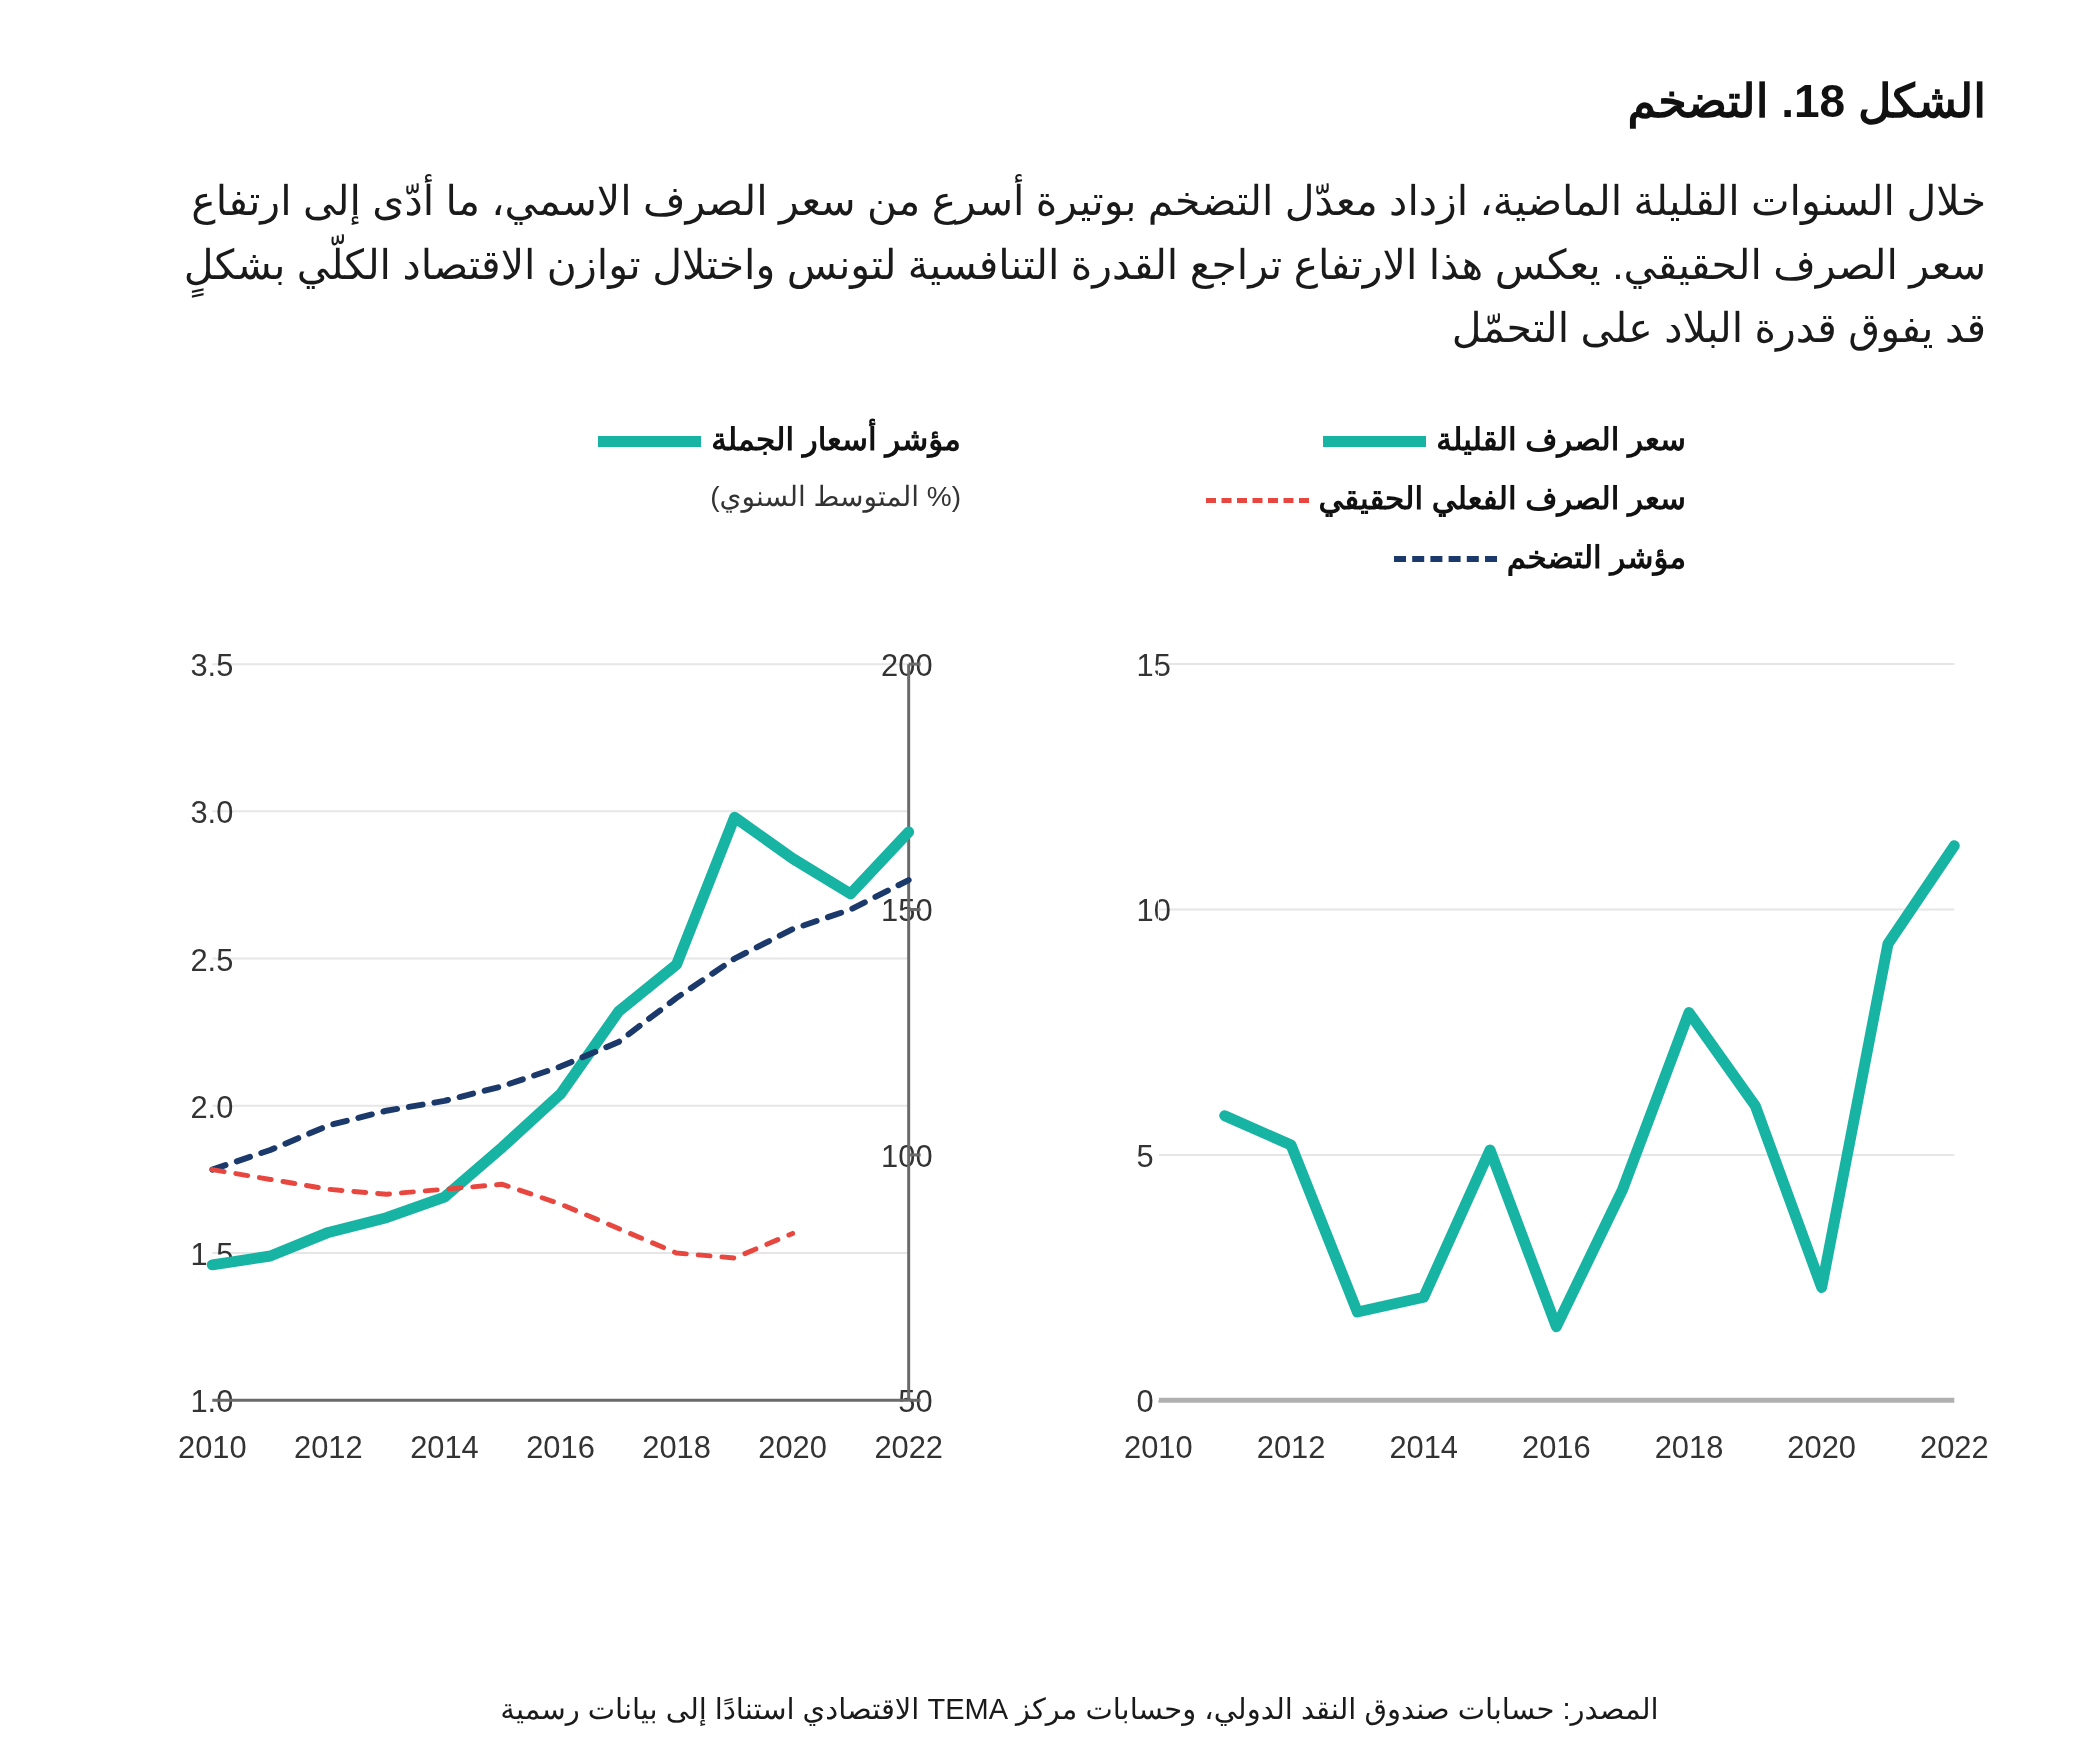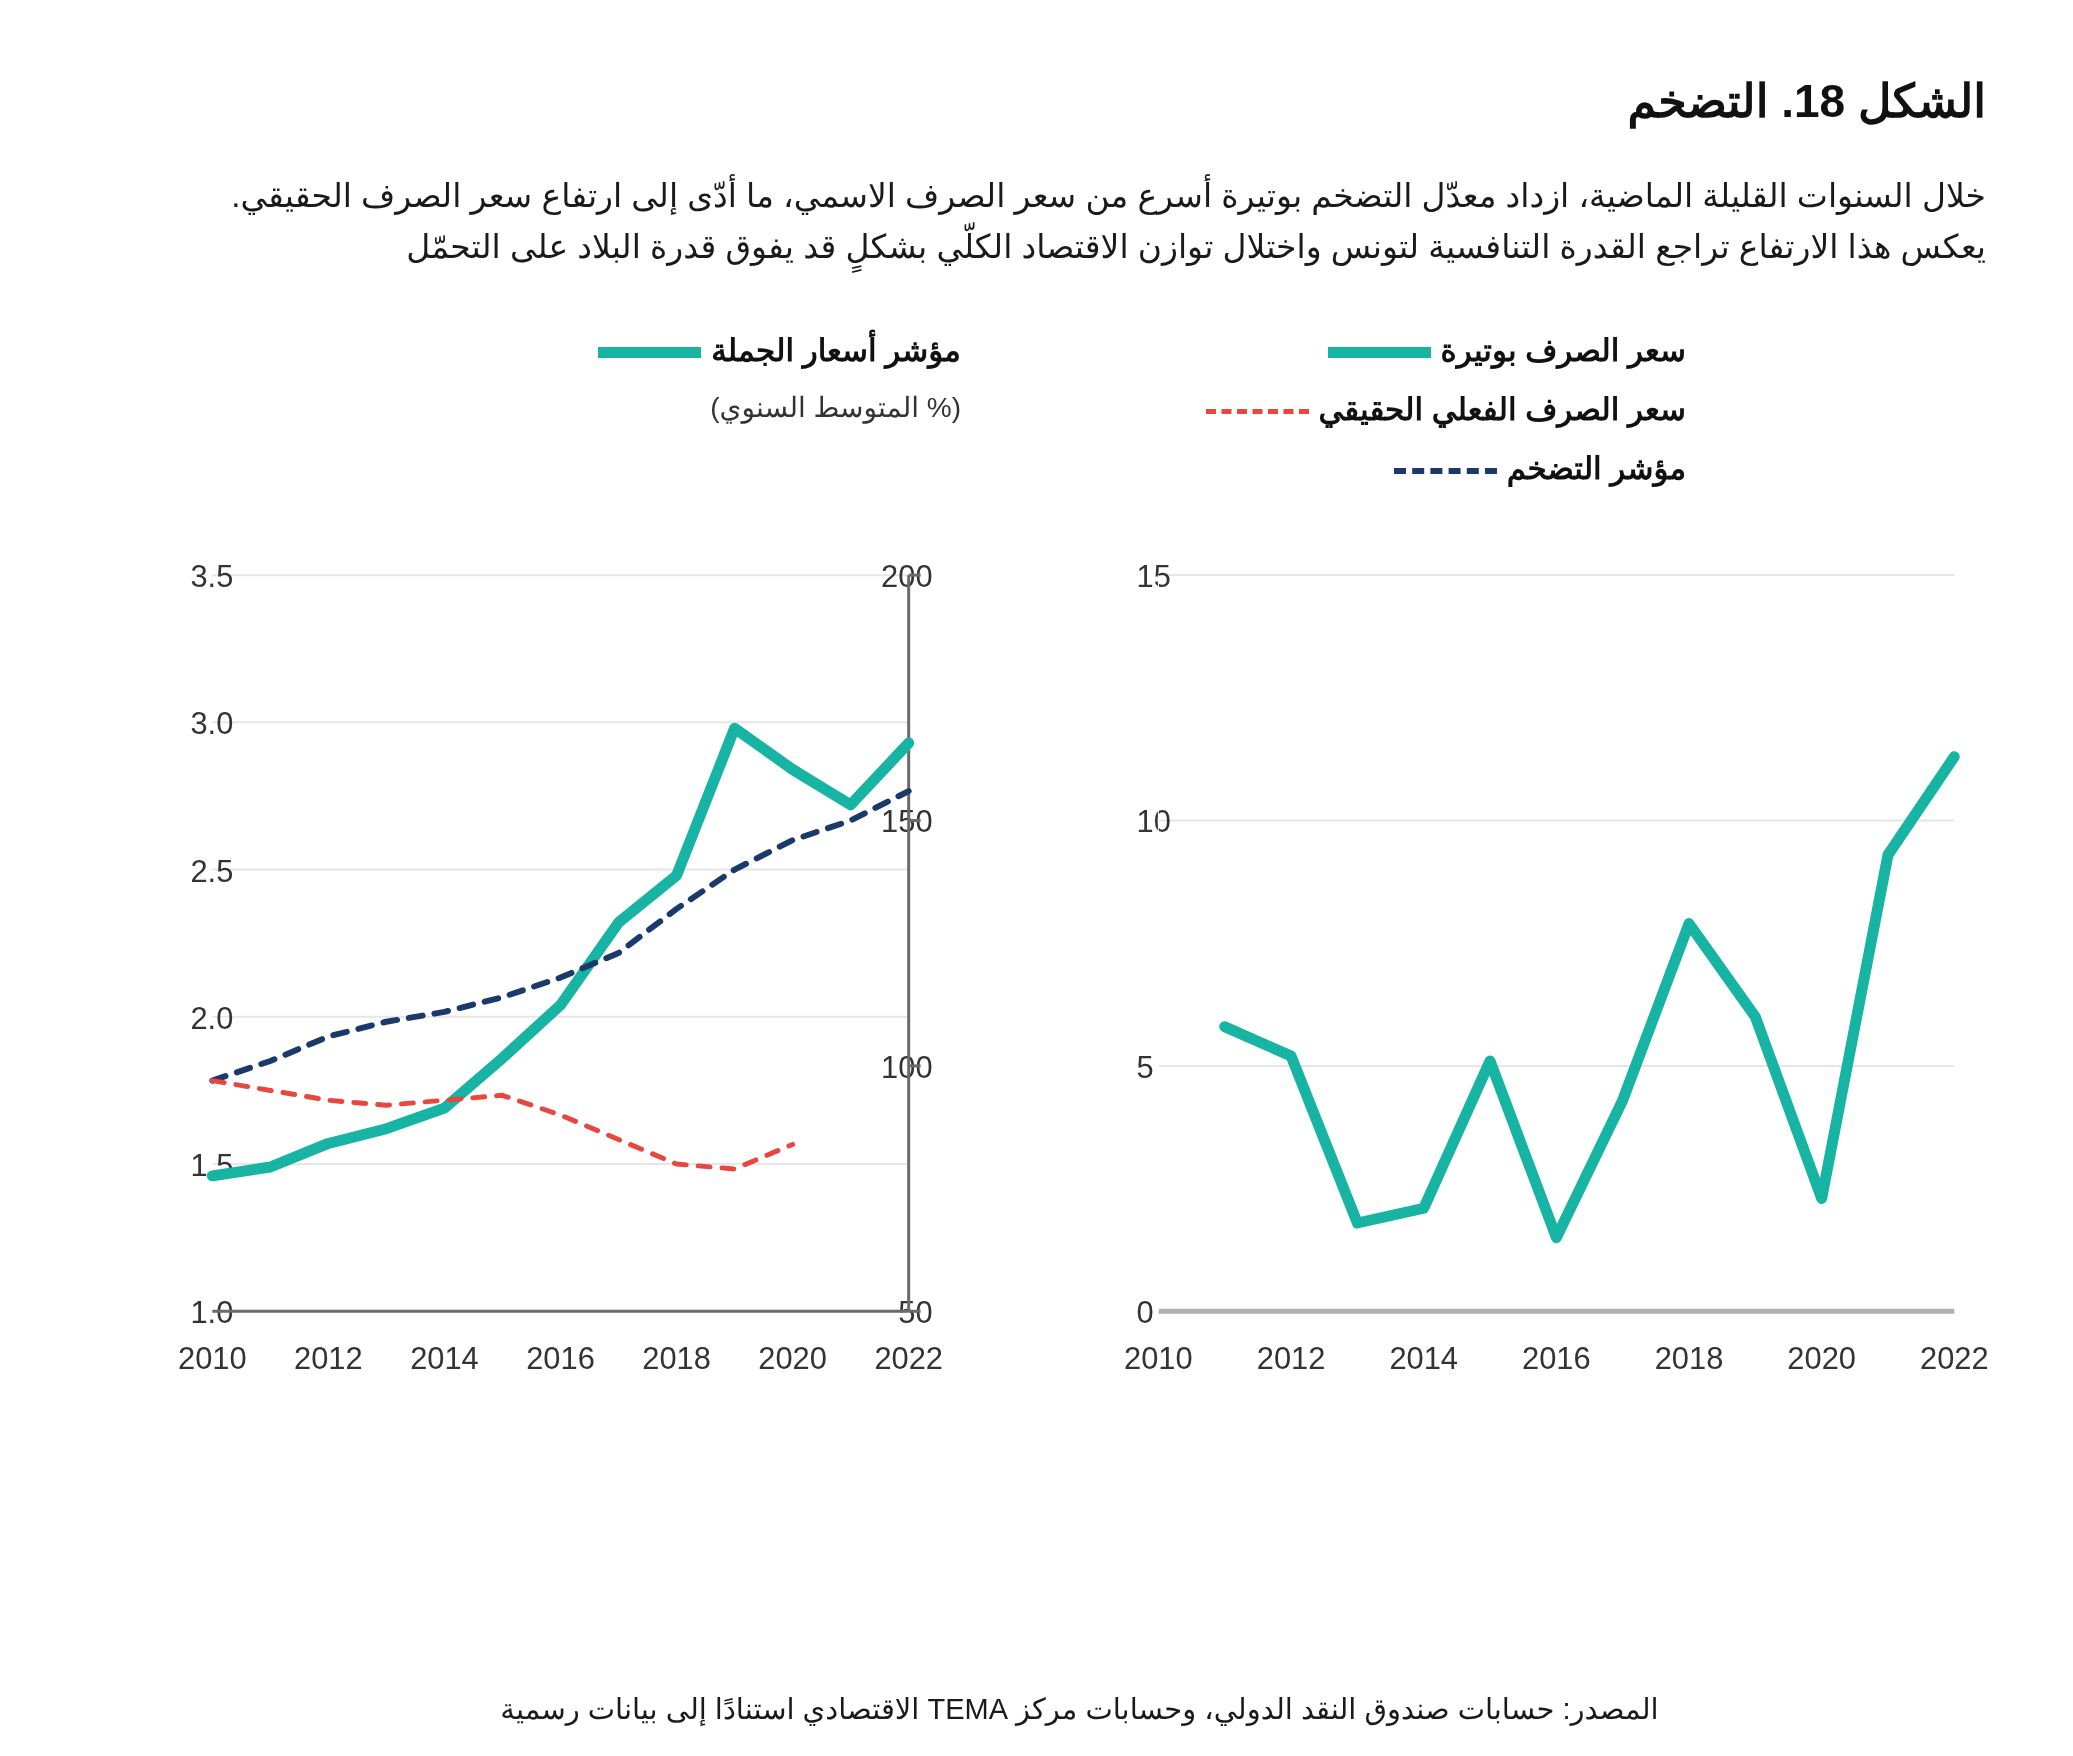--- a/index.html
+++ b/index.html
@@ -25,21 +25,21 @@
   .fig-title {
     text-align: right;
     font-size: 46px;
     font-weight: bold;
     color: #111111;
     letter-spacing: 0;
     margin: 20px 28px 0 0;
   }
   .fig-subtitle {
     text-align: right;
-    font-size: 33px;
+    font-size: 41px;
     line-height: 1.55;
     color: #1a1a1a;
     margin: 42px 28px 0 28px;
   }
 
   
   .legend-zone {
     margin-top: 60px;
     display: flex;
     flex-direction: row;
@@ -129,21 +129,21 @@
 
 <div class="page">
 
   <div class="fig-title">الشكل 18. التضخم</div>
   <div class="fig-subtitle">خلال السنوات القليلة الماضية، ازداد معدّل التضخم بوتيرة أسرع من سعر الصرف الاسمي، ما أدّى إلى ارتفاع سعر الصرف الحقيقي. يعكس هذا الارتفاع تراجع القدرة التنافسية لتونس واختلال توازن الاقتصاد الكلّي بشكلٍ قد يفوق قدرة البلاد على التحمّل</div>
 
   <div class="legend-zone">
 
     <div class="legend-left">
       <div class="legend-row">
-        <span class="legend-label">سعر الصرف بوتيرة</span>
+        <span class="legend-label">سعر الصرف القليلة</span>
         <span class="swatch sw-solid"></span>
       </div>
       <div class="legend-row">
         <span class="legend-label">سعر الصرف الفعلي الحقيقي</span>
         <span class="swatch sw-dash-red"></span>
       </div>
       <div class="legend-row">
         <span class="legend-label">مؤشر التضخم</span>
         <span class="swatch sw-dash-navy"></span>
       </div>

